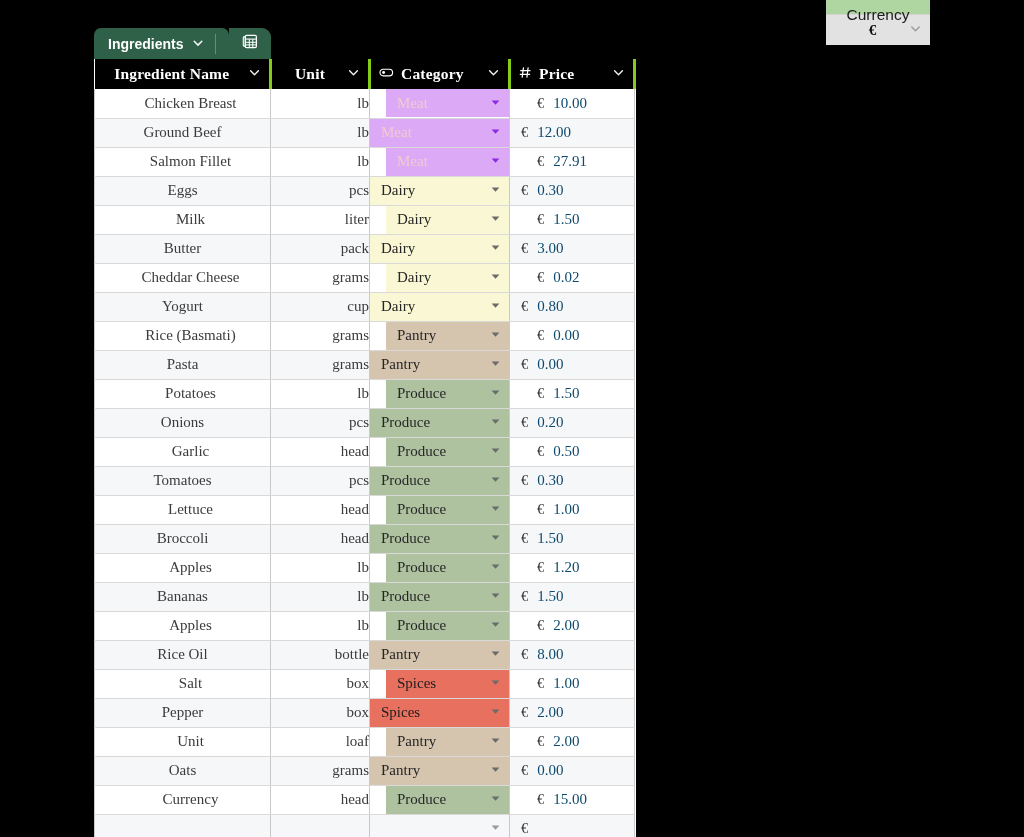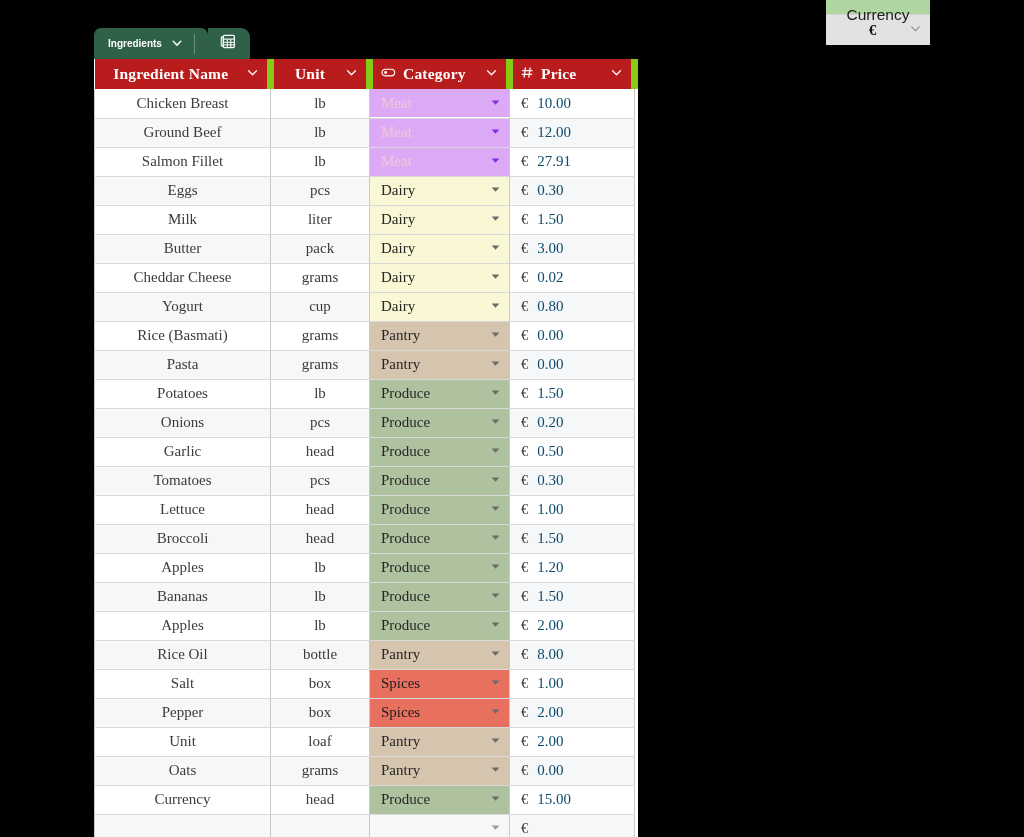--- a/index.html
+++ b/index.html
@@ -10,54 +10,54 @@
   }
   .stage{position:relative;width:1024px;height:837px;}
 
   
   .grid-widget{position:absolute;left:94px;top:28px;width:540px;}
   .tabbar{height:31px;display:flex;align-items:flex-end;}
   .tab{
     height:31px;display:flex;align-items:center;gap:9px;
     padding:0 13px 0 14px;background:#2F6149;color:#FFFFFF;
     border-top-left-radius:7px;border-top-right-radius:7px;
-    font-family:"Liberation Sans", sans-serif;font-size:10px;font-weight:700;
+    font-family:"Liberation Sans", sans-serif;font-size:14px;font-weight:700;
     box-sizing:border-box;
   }
   .tab-chev{opacity:.95;display:block;}
   .tab-sep{width:1px;height:20px;background:rgba(255,255,255,.28);margin:0 0 0 2px;align-self:center;}
   .tab-iconbtn{
     height:31px;width:42px;background:#2F6149;display:flex;align-items:center;justify-content:center;
     border-top-right-radius:9px;box-sizing:border-box;
   }
 
   table.sheet{border-collapse:collapse;table-layout:fixed;width:540px;background:#fff;}
   table.sheet th,table.sheet td{padding:0;margin:0;}
 
   thead th{
-    background:#b91c1c;color:#FFFFFF;height:30px;
+    background:#000000;color:#FFFFFF;height:30px;
     font-family:"Liberation Serif", serif;font-weight:700;font-size:15.5px;
-    border-right:7px solid #84cc16;
+    border-right:3px solid #84cc16;
     vertical-align:middle;
   }
   .th-inner{display:flex;align-items:center;height:30px;padding:0 8px;gap:7px;box-sizing:border-box;}
   .th-label{white-space:nowrap;letter-spacing:.2px;}
   .th-spacer{flex:1 1 auto;}
   .th-chev{flex:0 0 auto;opacity:.95;}
   .th-ficon{flex:0 0 auto;display:block;}
 
   tbody td{
     height:29px;font-size:15px;color:#3b3b3b;
     border-bottom:1px solid #d9d9d9;border-right:1px solid #c9c9c9;
     vertical-align:middle;box-sizing:border-box;
   }
-  tbody tr.even td{background:#FFFFFF;}
+  tbody tr.even td{background:#FFFFFF;padding-left:16px;}
   tbody tr.odd  td{background:#F6F7F8;}
   td.c-name{text-align:center;border-left:1px solid #c9c9c9;}
-  td.c-unit{text-align:center;}
+  td.c-unit{text-align:right;}
   td.c-price{text-align:left;border-right:1px solid #c9c9c9;}
   .price-wrap{display:flex;align-items:center;gap:9px;padding-left:11px;}
   .euro{font-size:14.5px;color:#3b3b3b;}
   .pval{font-size:15px;color:#0c4a6e;}
 
   td.c-cat{padding:0;border-right:1px solid #c9c9c9;}
   .catcell{
     display:flex;align-items:center;height:28px;
     padding:0 8px 0 11px;font-size:15px;box-sizing:border-box;
   }

